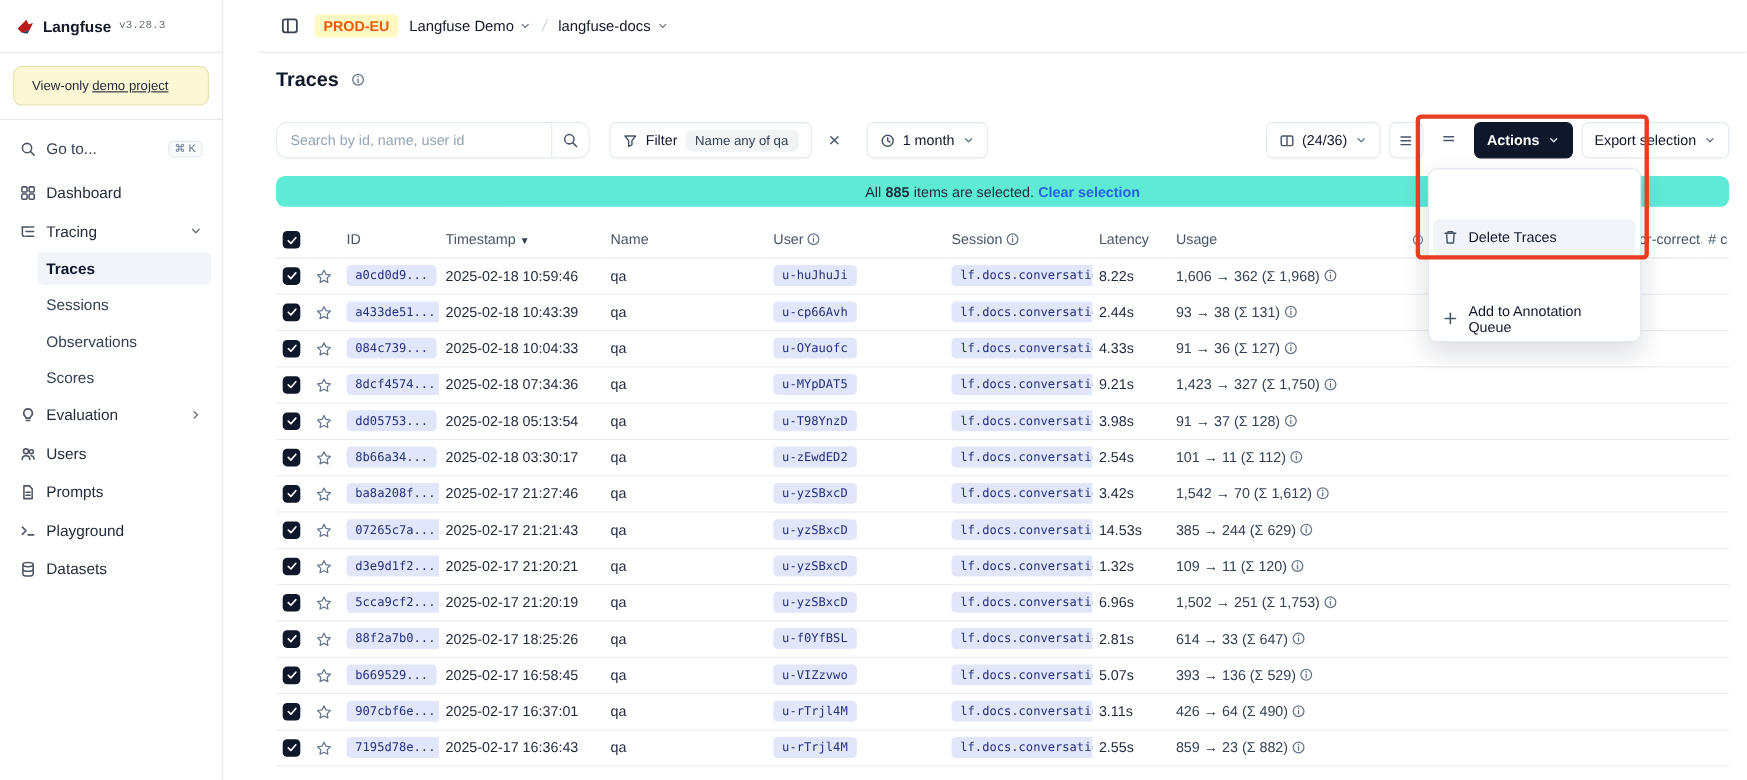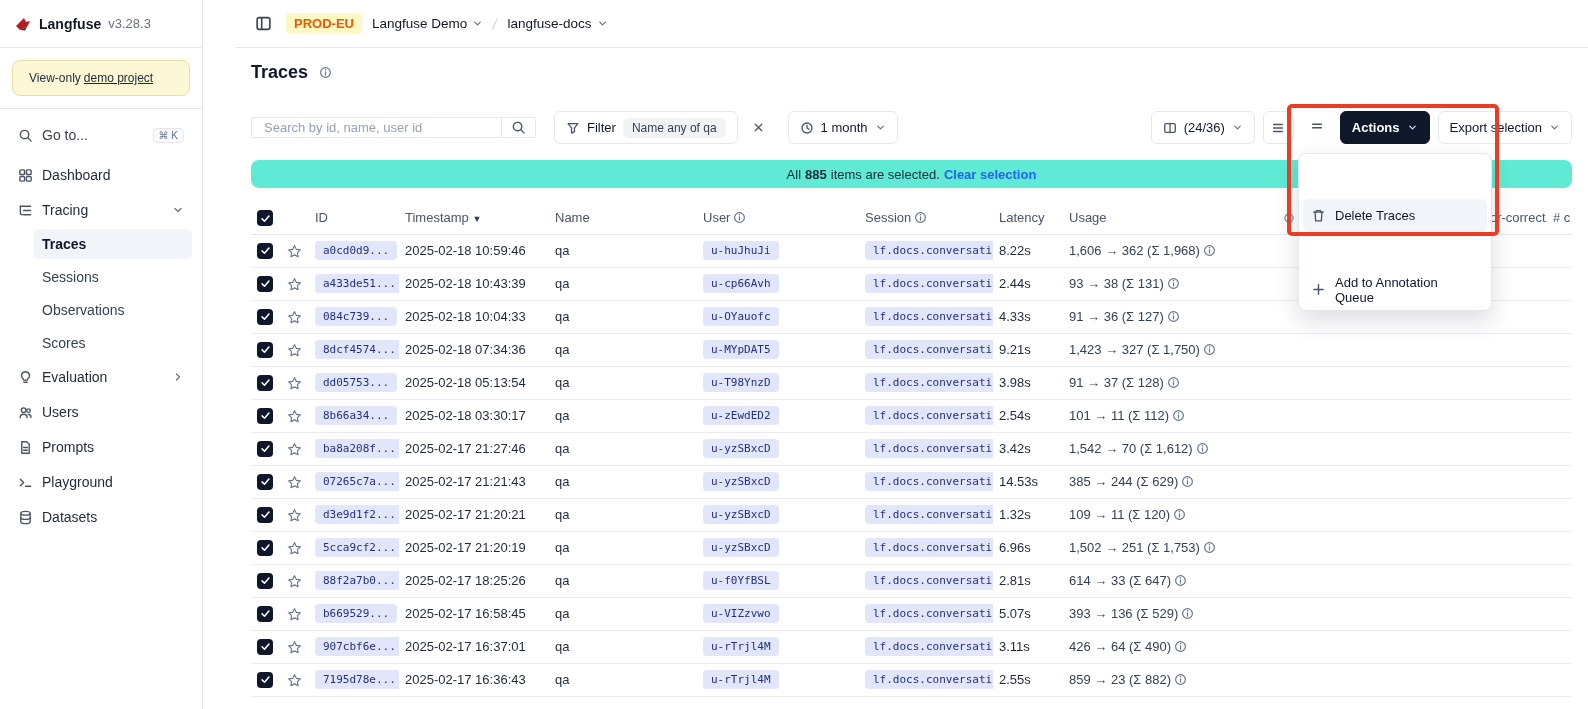--- a/index.html
+++ b/index.html
@@ -5,21 +5,21 @@
   * { margin:0; padding:0; box-sizing:border-box; }
   html,body { width:1588px; height:709px; overflow:hidden; background:#fff;
     font-family:"Liberation Sans","DejaVu Sans",sans-serif; color:#0f172a; }
   body { position:relative; }
   .app { display:flex; width:100%; height:100%;gap:32px; }
 
   
   .sidebar { width:203px; flex-shrink:0; border-right:1px solid #e5e7eb; background:#fff; display:flex; flex-direction:column; }
   .brand { height:48px; display:flex; align-items:center; gap:7px; padding:0 14px; border-bottom:1px solid #e5e7eb; }
   .brand-name { font-weight:700; font-size:14px; color:#111827; }
-  .brand-ver { font-size:13px; color:#6b7280; }
+  .brand-ver { font-size:10px; color:#6b7280;font-family:Liberation Mono, monospace; }
   .notice-wrap { padding:12px; border-bottom:1px solid #e5e7eb; }
   .notice { background:#fcf7d5; border:1px solid #e7dfa8; border-radius:8px; padding:10px 16px; font-size:12px; color:#1f2937; }
   .notice a { color:#1f2937; text-decoration:underline; cursor:pointer; }
   .notice span { margin-right:3px; }
   .nav { padding:10px 10px; }
   .nav-item { display:flex; align-items:center; gap:9px; height:32px; padding:0 8px; border-radius:6px; font-size:14px; color:#1f2937; cursor:pointer; margin-bottom:3px; }
   .nav-item .ic { display:flex; color:#4b5563; }
   .nav-item .right { margin-left:auto; color:#6b7280; }
   .nav-item.goto { color:#374151; margin-bottom:8px; }
   .kbd { margin-left:auto; font-size:10px; color:#64748b; border:1px solid #e2e8f0; background:#f8fafc; border-radius:4px; padding:1px 5px; }
@@ -37,21 +37,21 @@
   .crumb .ic { display:flex; color:#6b7280; }
   .crumb-sep { color:#cbd5e1; font-size:15px; transform:skewX(-12deg); }
 
   .content { padding:0 16px; flex:1; min-width:0; }
   .title-row { margin-top:14px; display:flex; align-items:center; gap:8px; }
   .title-row h1 { font-size:18px; font-weight:700; color:#0f172a; }
 
   .toolbar { margin-top:28px; display:flex; align-items:center; justify-content:space-between; }
   .toolbar-left { display:flex; align-items:center; }
   .toolbar-right { display:flex; align-items:center; gap:8px; }
-  .searchbox { display:flex; align-items:stretch; border:1px solid #e2e8f0; border-radius:2px; overflow:hidden; height:21px; }
+  .searchbox { display:flex; align-items:stretch; border:1px solid #e2e8f0; border-radius:10px; overflow:hidden; height:33px; }
   .searchbox input { border:none; outline:none; width:249px; padding:0 12px; font-size:13px; font-family:inherit; color:#0f172a; }
   .searchbox input::placeholder { color:#94a3b8; }
   .search-btn { width:34px; border:none; border-left:1px solid #e2e8f0; background:#fff; display:flex; align-items:center; justify-content:center; color:#475569; cursor:pointer; }
   .btn { display:inline-flex; align-items:center; gap:7px; border:1px solid #e2e8f0; border-radius:6px; background:#fff; height:33px; padding:0 11px; font-size:13px; font-weight:500; color:#0f172a; cursor:pointer; font-family:inherit; white-space:nowrap; }
   .btn .ic { display:flex; color:#475569; }
   .btn .chev { display:flex; color:#64748b; }
   .btn.sq { width:31px; padding:0; justify-content:center; }
   .ghost-btn { display:inline-flex; align-items:center; justify-content:center; background:none; border:none; color:#475569; cursor:pointer; width:30px; height:33px; }
   .btn-dark { background:#0f172a; border-color:#0f172a; color:#fff; font-weight:600; }
   .btn-dark .chev { color:#e2e8f0; }

